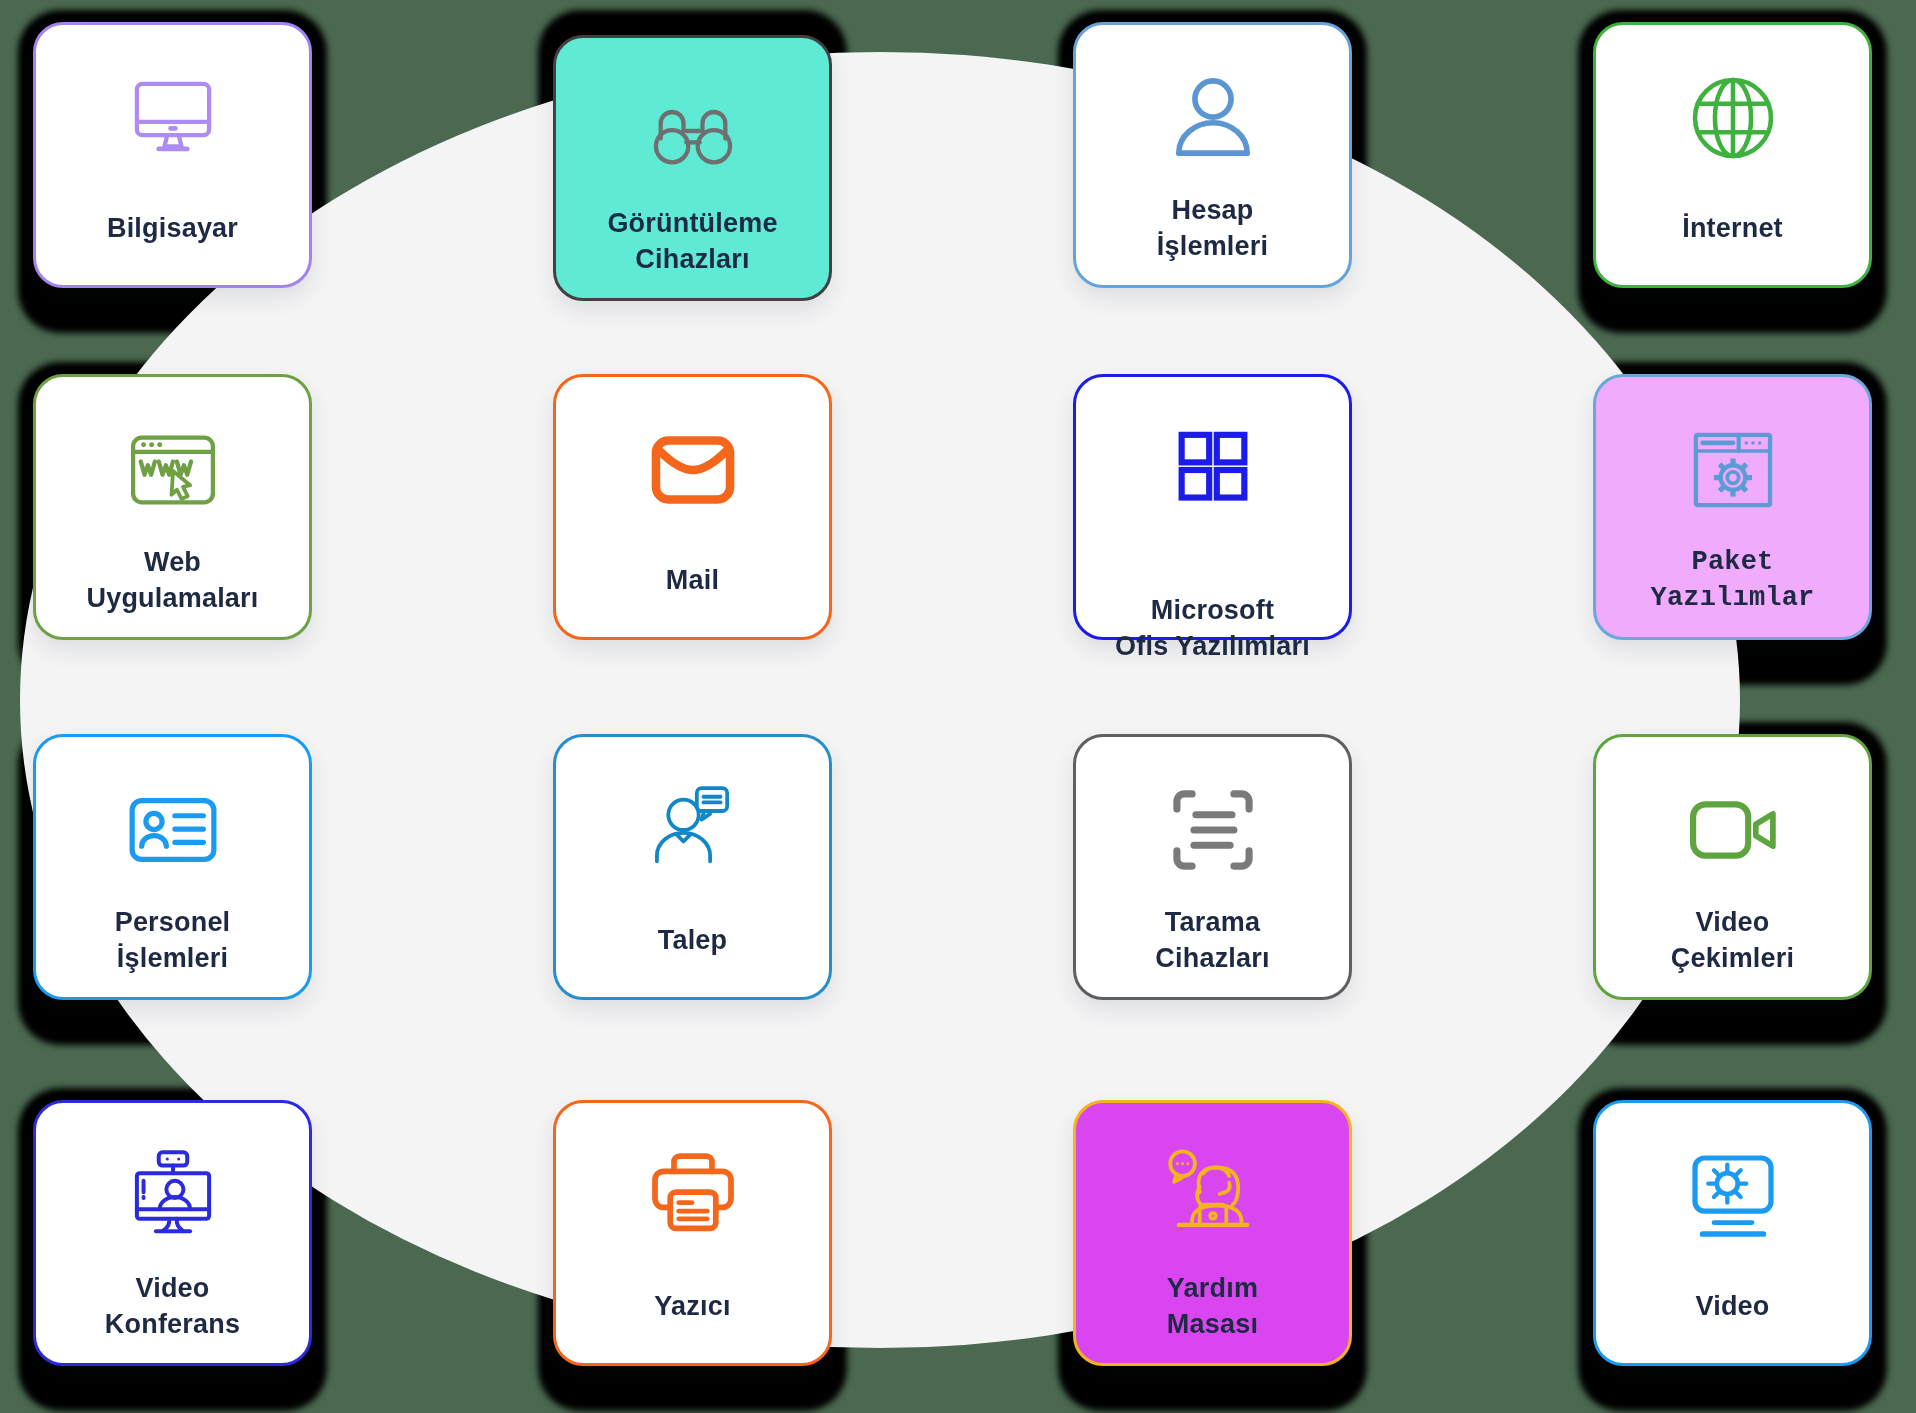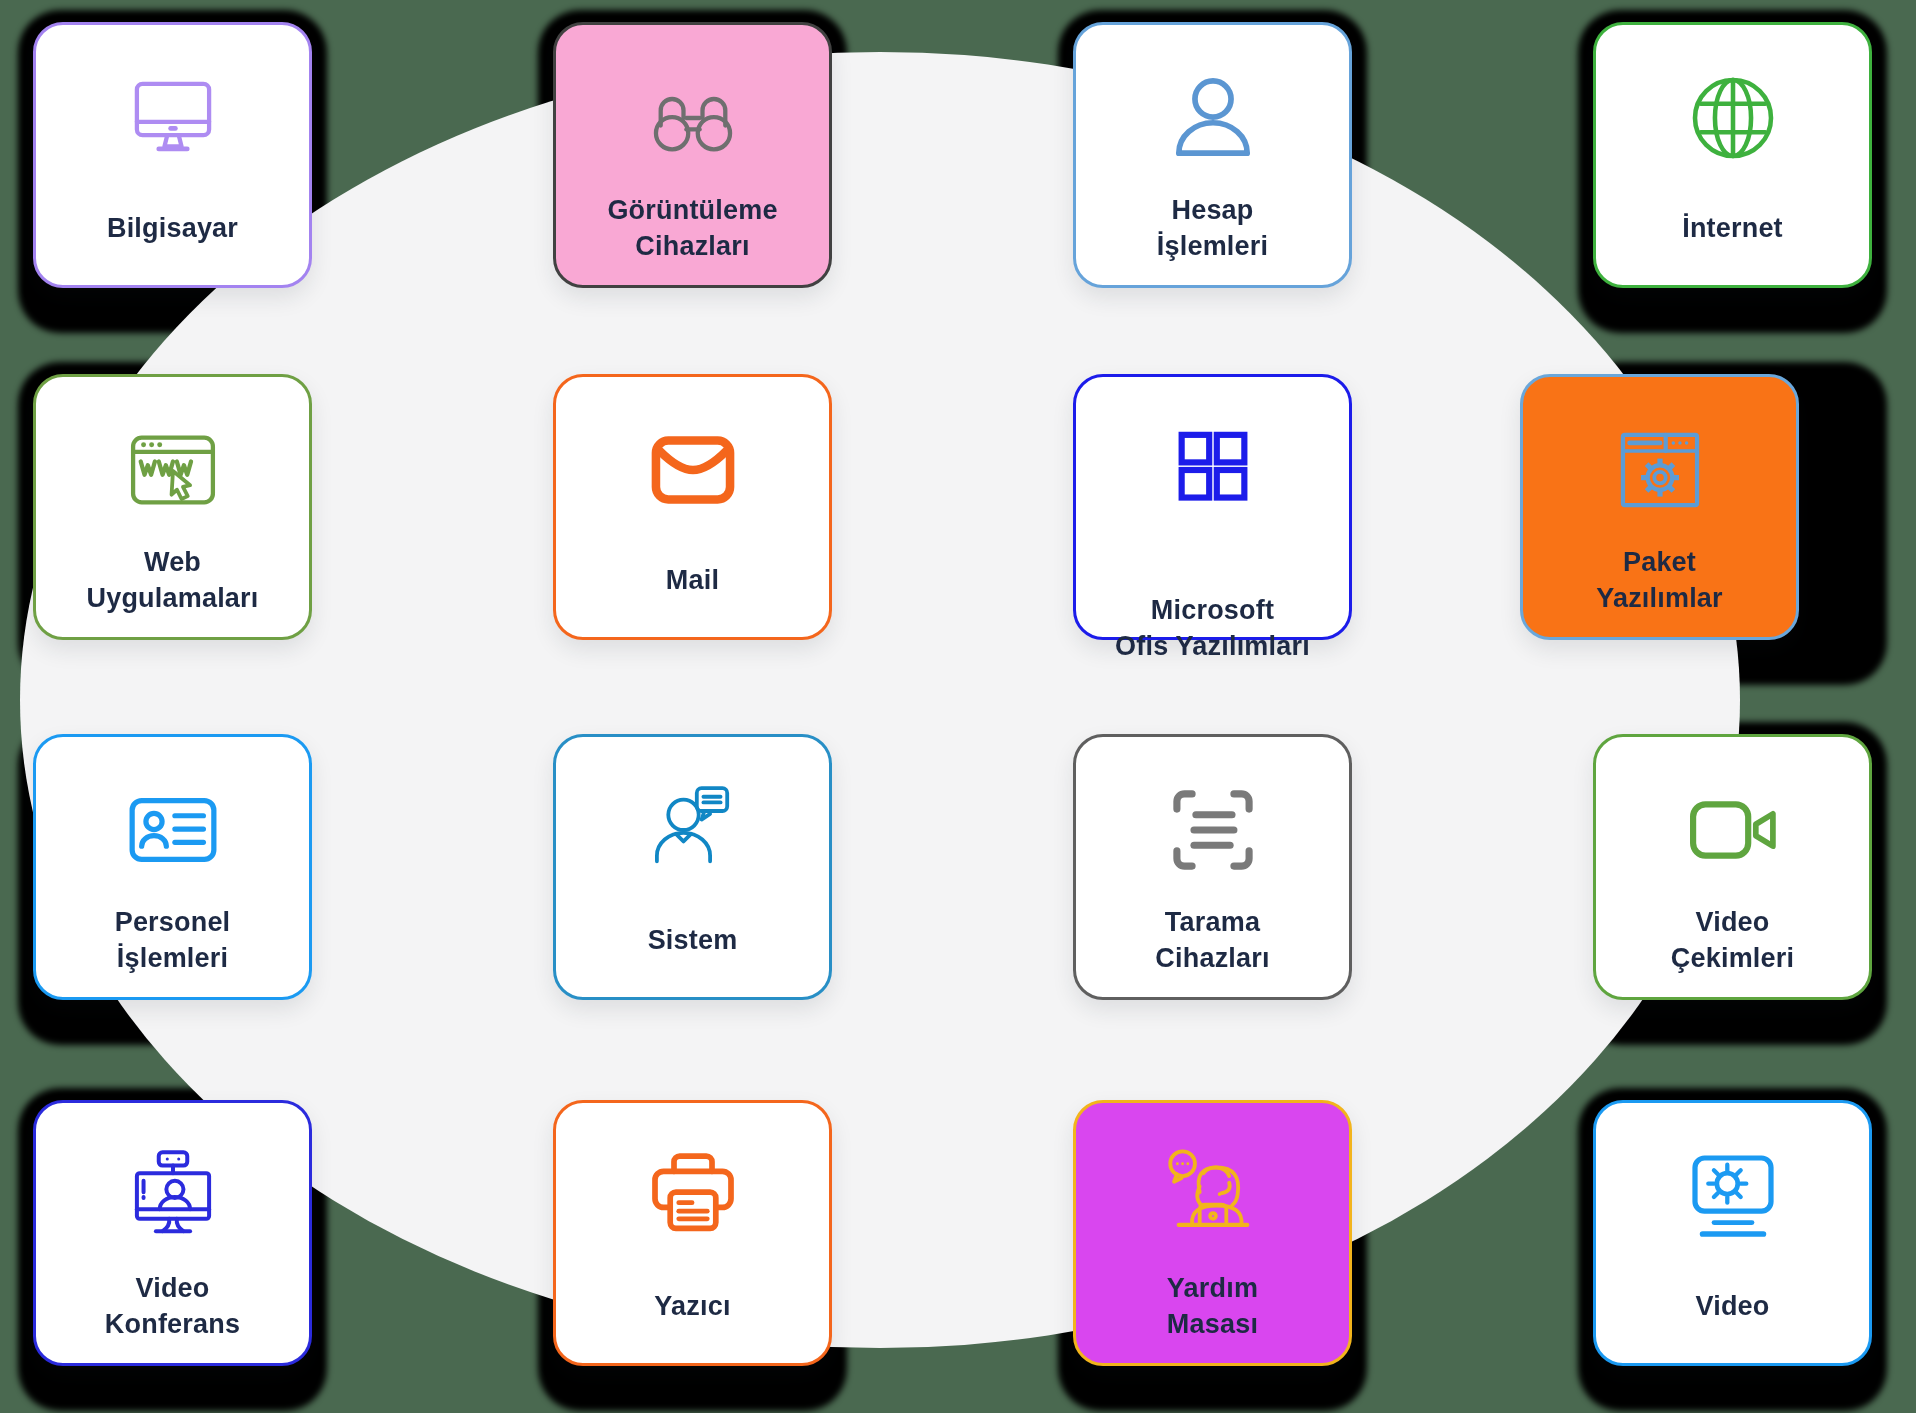--- a/index.html
+++ b/index.html
@@ -55,21 +55,21 @@
           <svg viewBox="0 0 120 120" fill="none" stroke="currentColor" stroke-linecap="round" stroke-linejoin="round" stroke-width="4.5">
   <rect x="22" y="24" width="76" height="54" rx="6"></rect>
             <line x1="22" y1="64" x2="98" y2="64"></line>
   <line x1="57.5" y1="71" x2="62.5" y2="71" stroke-width="5"></line>
   <path d="M54 78 L51 90 L69 90 L66 78"></path>
             <line x1="45" y1="92.5" x2="75" y2="92.5" stroke-width="5"></line>
           </svg>
         </div>
         <div class="card-label" style="color: rgb(30, 42, 68);">Bilgisayar</div>
       </div>
-      <div class="card" style="left: 553px; top: 22px; border-color: rgb(65, 65, 65); background: #f9a8d4;">
+      <div class="card" style="left: 553px; top: 35px; border-color: rgb(65, 65, 65); background: #5eead4;">
         <div class="card-icon" style="color: rgb(111, 111, 111);">
           <svg viewBox="0 0 120 120" fill="none" stroke="currentColor" stroke-linecap="round" stroke-linejoin="round" stroke-width="4.5">
   <path d="M26 68 V52 a12 12 0 0 1 24 0 v8"></path>
             <path d="M94 68 V52 a12 12 0 0 0 -24 0 v8"></path>
   <circle cx="38" cy="76" r="17"></circle>
             <circle cx="82" cy="76" r="17"></circle>
   <line x1="53" y1="60" x2="67" y2="60"></line>
             <line x1="53" y1="72" x2="67" y2="72"></line>
           </svg>
         </div>
@@ -129,21 +129,21 @@
           <svg viewBox="0 0 120 120" fill="none" stroke="currentColor" stroke-width="6.5">
   <rect x="27" y="23" width="29" height="29"></rect>
             <rect x="64" y="23" width="29" height="29"></rect>
   <rect x="27" y="60" width="29" height="29"></rect>
             <rect x="64" y="60" width="29" height="29"></rect>
           </svg>
         </div>
         <div class="card-label" style="color: rgb(30, 42, 68); margin-top: 48px;">Microsoft
 Ofis Yazılımları</div>
       </div>
-      <div class="card" style="left: 1520px; top: 374px; border-color: rgb(106, 167, 219); background: #f97316;">
+      <div class="card" style="left: 1593px; top: 374px; border-color: rgb(106, 167, 219); background: #f0abfc; font-family: Liberation Mono, monospace;">
         <div class="card-icon" style="color: rgb(92, 156, 214);">
           <svg viewBox="0 0 120 120" fill="none" stroke="currentColor" stroke-linecap="round" stroke-linejoin="round" stroke-width="4.5">
   <rect x="21" y="23" width="78" height="74" rx="2"></rect>
   <line x1="28" y1="31.5" x2="60" y2="31.5" stroke-width="5"></line>
   <line x1="66" y1="23" x2="66" y2="40"></line>
             <line x1="21" y1="40" x2="99" y2="40" stroke-width="3.5"></line>
   <circle cx="74" cy="31.5" r="1.8" fill="currentColor" stroke="none"></circle>
   <circle cx="81" cy="31.5" r="1.8" fill="currentColor" stroke="none"></circle>
   <circle cx="88" cy="31.5" r="1.8" fill="currentColor" stroke="none"></circle>
   <circle cx="60" cy="68" r="13"></circle>
@@ -182,21 +182,21 @@
           <svg viewBox="0 0 120 120" fill="none" stroke="currentColor" stroke-linecap="round" stroke-linejoin="round" stroke-width="4">
   <circle cx="50" cy="44" r="16"></circle>
   <path d="M22 93 V87 a28 24 0 0 1 56 0 V93"></path>
             <path d="M42 64 L50 72 L58 64"></path>
   <rect x="64" y="16" width="32" height="24" rx="5"></rect>
             <path d="M72 40 l-3 9 9 -6"></path>
   <line x1="71" y1="25" x2="89" y2="25"></line>
             <line x1="71" y1="31" x2="89" y2="31"></line>
           </svg>
         </div>
-        <div class="card-label" style="color: rgb(30, 42, 68);">Sistem</div>
+        <div class="card-label" style="color: rgb(30, 42, 68);">Talep</div>
       </div>
       <div class="card" style="left: 1073px; top: 734px; border-color: rgb(95, 95, 95); background: rgb(255, 255, 255);">
         <div class="card-icon" style="color: rgb(122, 122, 122);">
           <svg viewBox="0 0 120 120" fill="none" stroke="currentColor" stroke-linecap="round" stroke-linejoin="round" stroke-width="7.5">
   <path d="M38 22 h-8 a8 8 0 0 0 -8 8 v8"></path>
             <path d="M82 22 h8 a8 8 0 0 1 8 8 v8"></path>
   <path d="M22 82 v8 a8 8 0 0 0 8 8 h8"></path>
             <path d="M98 82 v8 a8 8 0 0 1 -8 8 h-8"></path>
   <line x1="42" y1="44" x2="80" y2="44"></line>
             <line x1="40" y1="60" x2="82" y2="60"></line>

